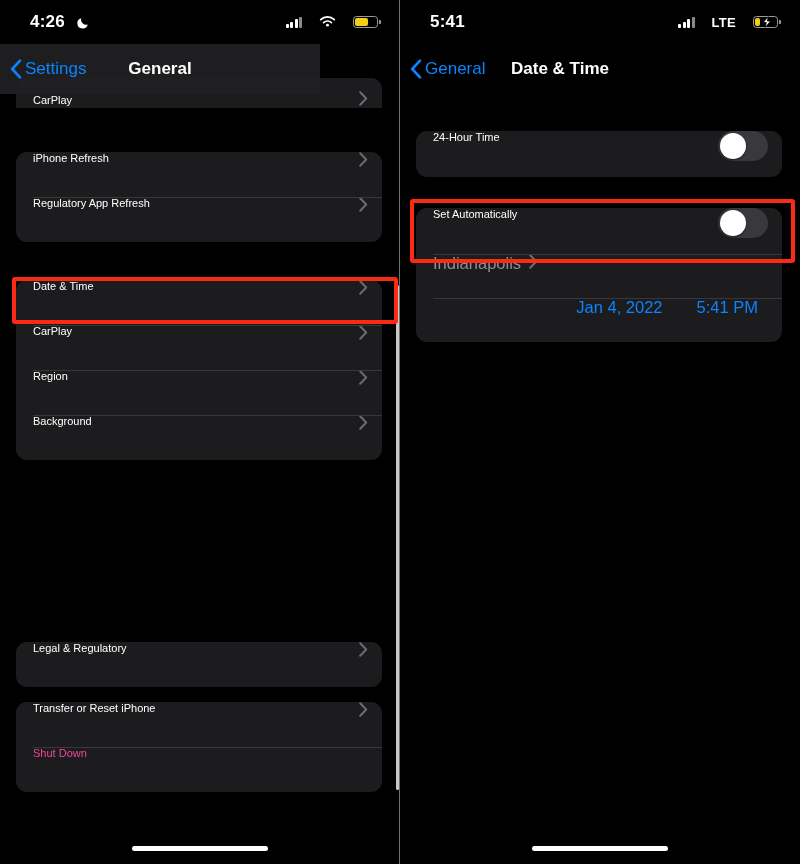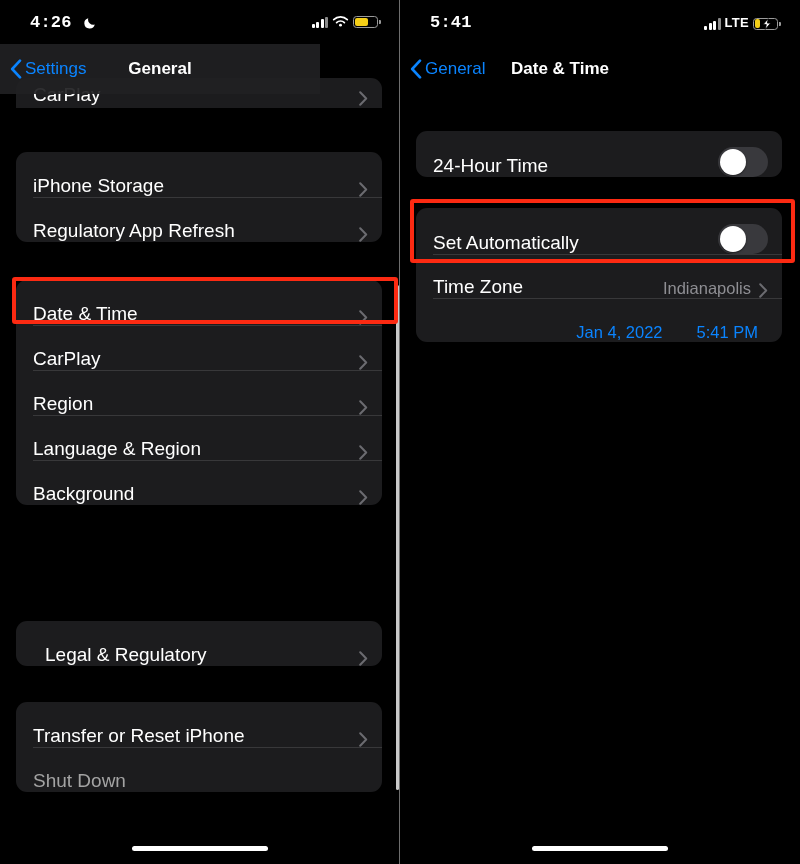--- a/index.html
+++ b/index.html
@@ -21,24 +21,24 @@
   }
 
   
   .statusbar {
     position: absolute; top: 0; left: 0; width: 400px; height: 44px;
     display: flex; align-items: center; justify-content: space-between;
     padding: 0 22px 0 30px; z-index: 20;
   }
   .sb-time {
     color: #fff; font-size: 17px; font-weight: bold; letter-spacing: .2px;
-    display: flex; align-items: center; gap: 12px; font-family: Liberation Mono, monospace;
+    display: flex; align-items: center; gap: 12px;
   }
   .moon-icon { display: inline-block; width: 13px; height: 13px; }
-  .sb-right { display: flex; align-items: flex-end; gap: 4px; }
+  .sb-right { display: flex; align-items: center; gap: 17px; }
   .lte-label { color: #fff; font-size: 13px; font-weight: bold; letter-spacing: .3px; }
 
   
   .signal { display: flex; align-items: flex-end; gap: 1.5px; height: 12px; }
   .signal i { display: block; width: 3px; background: #fff; border-radius: 1px; }
   .signal i:nth-child(1) { height: 4px; }
   .signal i:nth-child(2) { height: 6.5px; }
   .signal i:nth-child(3) { height: 9px; }
   .signal i:nth-child(4) { height: 11.5px; background: #8a8a8a; }
 
@@ -82,29 +82,29 @@
 
   
   .content { position: absolute; top: 0; left: 0; width: 400px; height: 864px; }
 
   .group {
     position: absolute; left: 16px; width: 366px;
     background: #1c1c1e; border-radius: 11px; overflow: hidden;
   }
   .row {
     position: relative; height: 45px;
-    display: flex; align-items: flex-end;
+    display: flex; align-items: flex-start;
     padding: 0 14px 0 17px;
   }
   .row + .row::before {
     content: ""; position: absolute; left: 17px; right: 0; top: 0;
     height: 1px; background: #38383a;
   }
-  .row-label { color: #fff; font-size: 19px; flex: 1; }
-  .row-label.tint { color: #a3a3a3; }
+  .row-label { color: #fff; font-size: 11px; flex: 1; }
+  .row-label.tint { color: #ec4899; }
   .row-value { color: #8e8e93; font-size: 16.5px; margin-right: 8px; }
   .chev {
     width: 9px; height: 15px; flex: none;
   }
 
   
   .toggle {
     position: relative; width: 50px; height: 30px;
     border-radius: 15px; background: #39393d; flex: none;
   }
@@ -156,21 +156,21 @@
         <div class="row">
           <span class="row-label">CarPlay</span>
           <svg class="chev" viewBox="0 0 9 15">
             <path d="M1.2 1.2 L7.2 7.5 L1.2 13.8" fill="none" stroke="#6b6b70" stroke-width="2" stroke-linecap="round" stroke-linejoin="round"></path>
           </svg>
         </div>
       </div>
 
       <div class="group" style="top:152px;">
         <div class="row">
-          <span class="row-label">iPhone Storage</span>
+          <span class="row-label">iPhone Refresh</span>
           <svg class="chev" viewBox="0 0 9 15">
             <path d="M1.2 1.2 L7.2 7.5 L1.2 13.8" fill="none" stroke="#6b6b70" stroke-width="2" stroke-linecap="round" stroke-linejoin="round"></path>
           </svg>
         </div>
         <div class="row">
           <span class="row-label">Regulatory App Refresh</span>
           <svg class="chev" viewBox="0 0 9 15">
             <path d="M1.2 1.2 L7.2 7.5 L1.2 13.8" fill="none" stroke="#6b6b70" stroke-width="2" stroke-linecap="round" stroke-linejoin="round"></path>
           </svg>
         </div>
@@ -189,35 +189,29 @@
             <path d="M1.2 1.2 L7.2 7.5 L1.2 13.8" fill="none" stroke="#6b6b70" stroke-width="2" stroke-linecap="round" stroke-linejoin="round"></path>
           </svg>
         </div>
         <div class="row">
           <span class="row-label">Region</span>
           <svg class="chev" viewBox="0 0 9 15">
             <path d="M1.2 1.2 L7.2 7.5 L1.2 13.8" fill="none" stroke="#6b6b70" stroke-width="2" stroke-linecap="round" stroke-linejoin="round"></path>
           </svg>
         </div>
         <div class="row">
-          <span class="row-label">Language &amp; Region</span>
-          <svg class="chev" viewBox="0 0 9 15">
-            <path d="M1.2 1.2 L7.2 7.5 L1.2 13.8" fill="none" stroke="#6b6b70" stroke-width="2" stroke-linecap="round" stroke-linejoin="round"></path>
-          </svg>
-        </div>
-        <div class="row">
           <span class="row-label">Background</span>
           <svg class="chev" viewBox="0 0 9 15">
             <path d="M1.2 1.2 L7.2 7.5 L1.2 13.8" fill="none" stroke="#6b6b70" stroke-width="2" stroke-linecap="round" stroke-linejoin="round"></path>
           </svg>
         </div>
       </div>
 
 
-      <div class="group" style="top:621px;padding-left:12px;">
+      <div class="group" style="top:642px;">
         <div class="row">
           <span class="row-label">Legal &amp; Regulatory</span>
           <svg class="chev" viewBox="0 0 9 15">
             <path d="M1.2 1.2 L7.2 7.5 L1.2 13.8" fill="none" stroke="#6b6b70" stroke-width="2" stroke-linecap="round" stroke-linejoin="round"></path>
           </svg>
         </div>
       </div>
 
       <div class="group" style="top:702px;">
         <div class="row">
@@ -291,21 +285,20 @@
       </div>
 
       <div class="group" style="top:208px;">
         <div class="row" style="height:46px;">
           <span class="row-label">Set Automatically</span>
           <span class="toggle">
               <span class="knob"></span>
             </span>
         </div>
         <div class="row" style="height:44px;">
-          <span class="row-label">Time Zone</span>
           <span class="row-value">Indianapolis</span>
           <svg class="chev" viewBox="0 0 9 15">
             <path d="M1.2 1.2 L7.2 7.5 L1.2 13.8" fill="none" stroke="#6b6b70" stroke-width="2" stroke-linecap="round" stroke-linejoin="round"></path>
           </svg>
         </div>
         <div class="row dt-row" style="height:44px;">
           <span class="dt-val">Jan 4, 2022</span>
           <span class="dt-val">5:41 PM</span>
         </div>
       </div>

